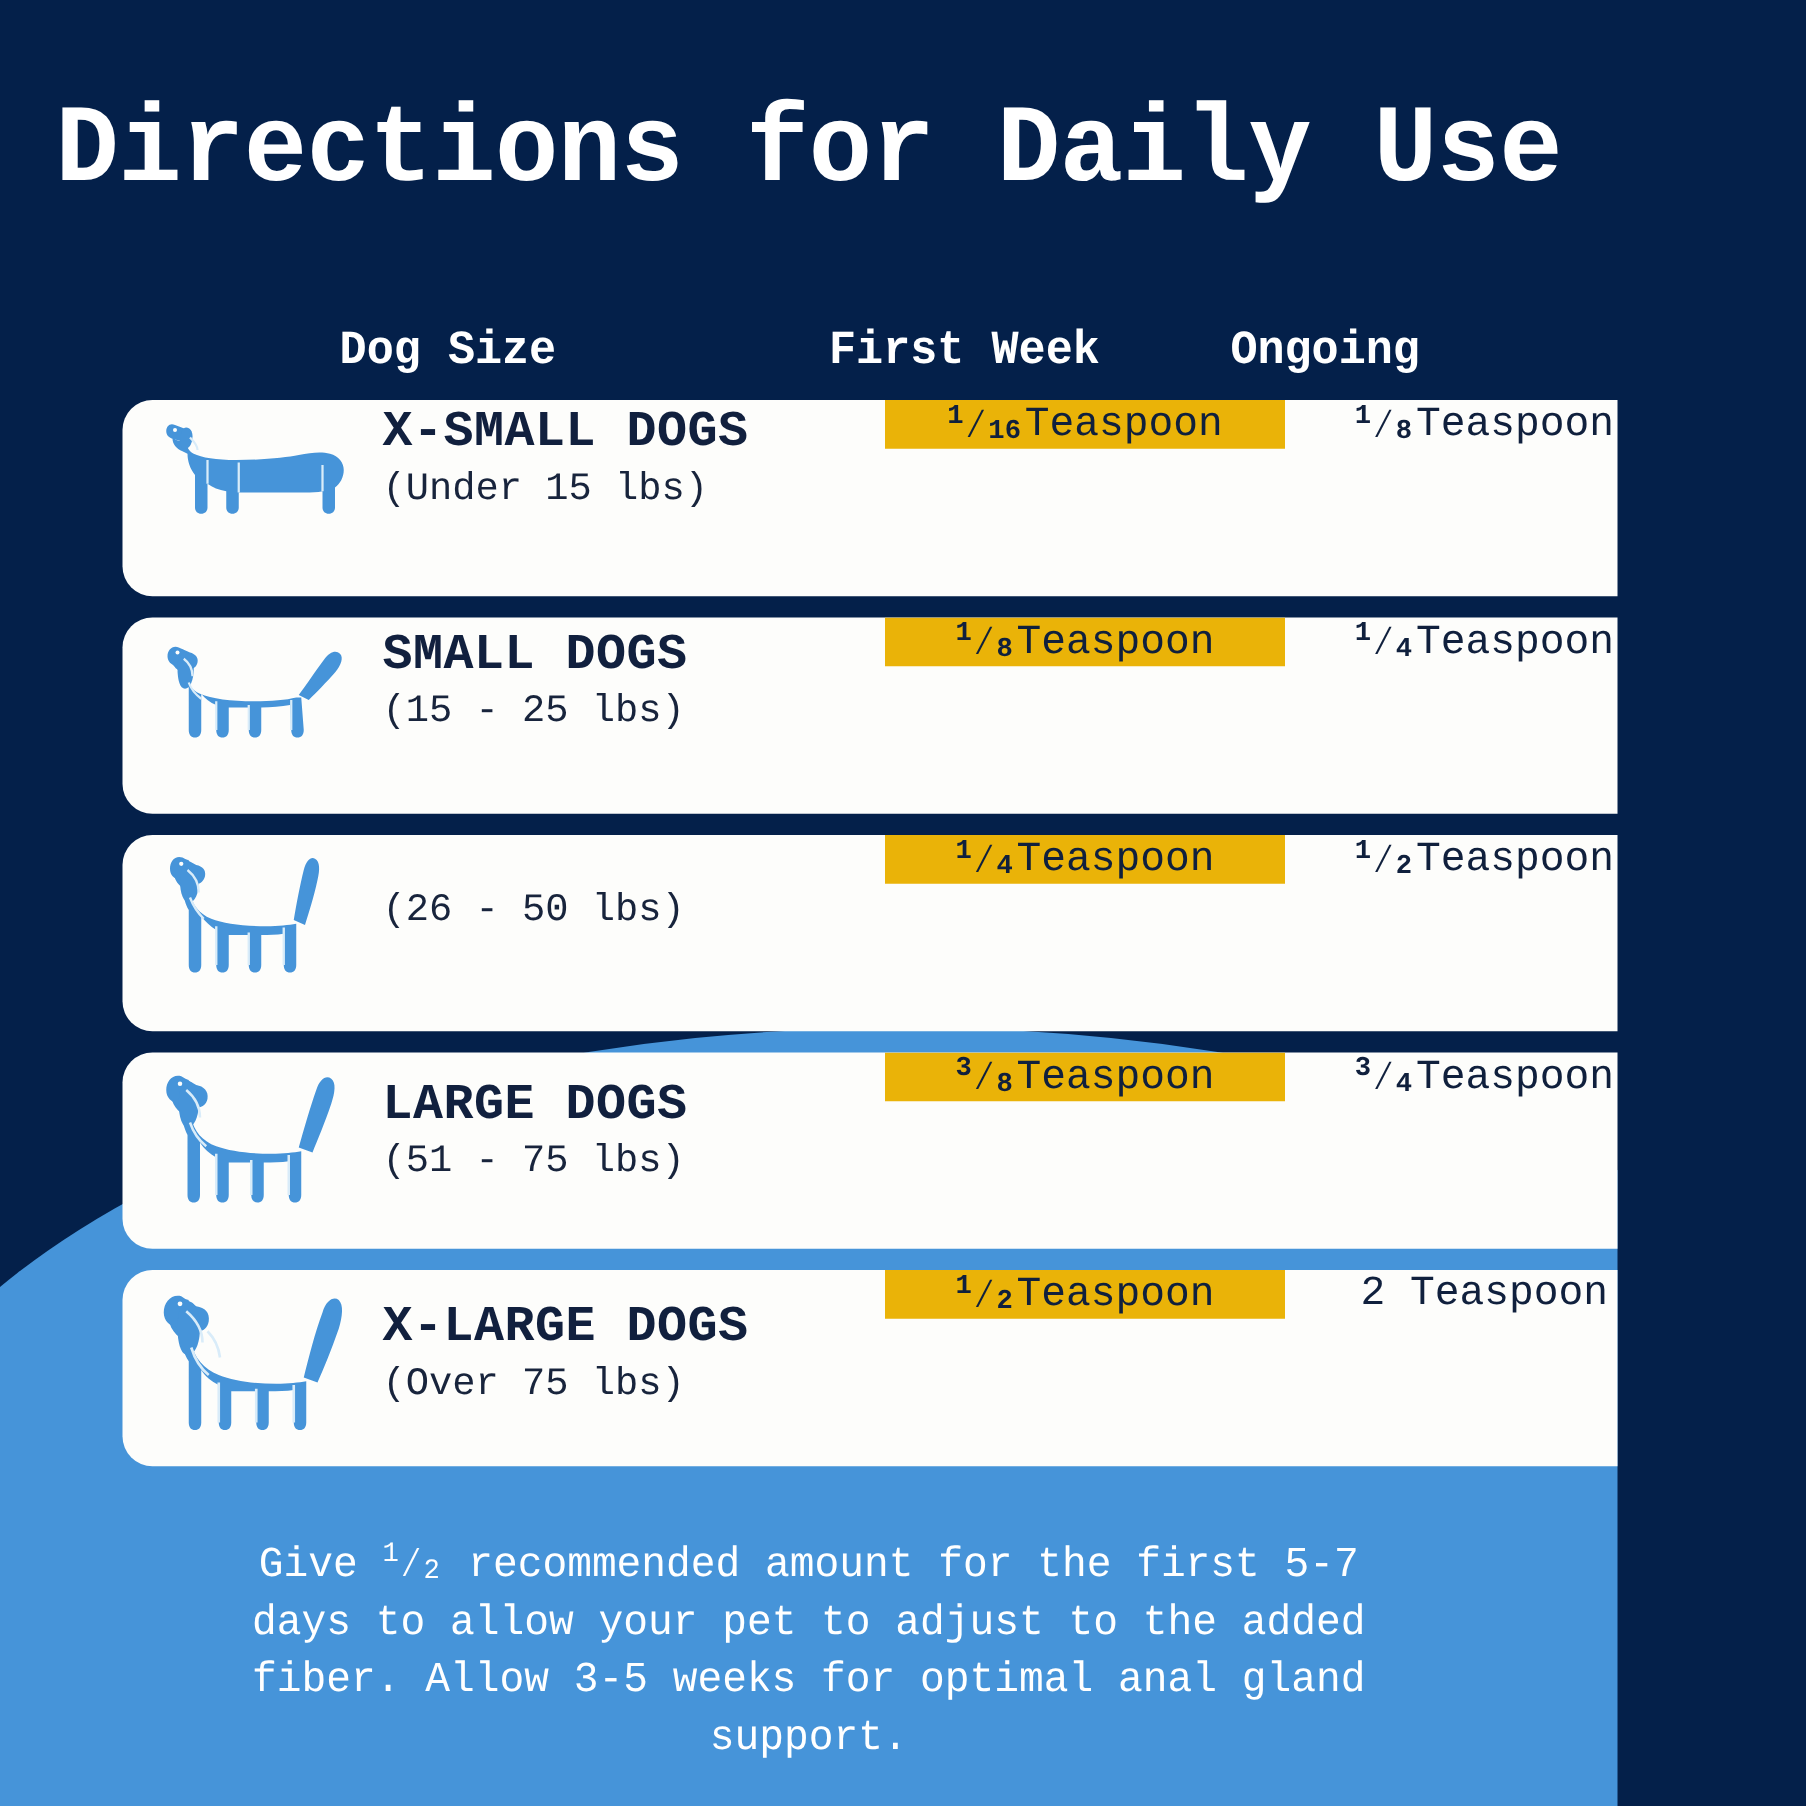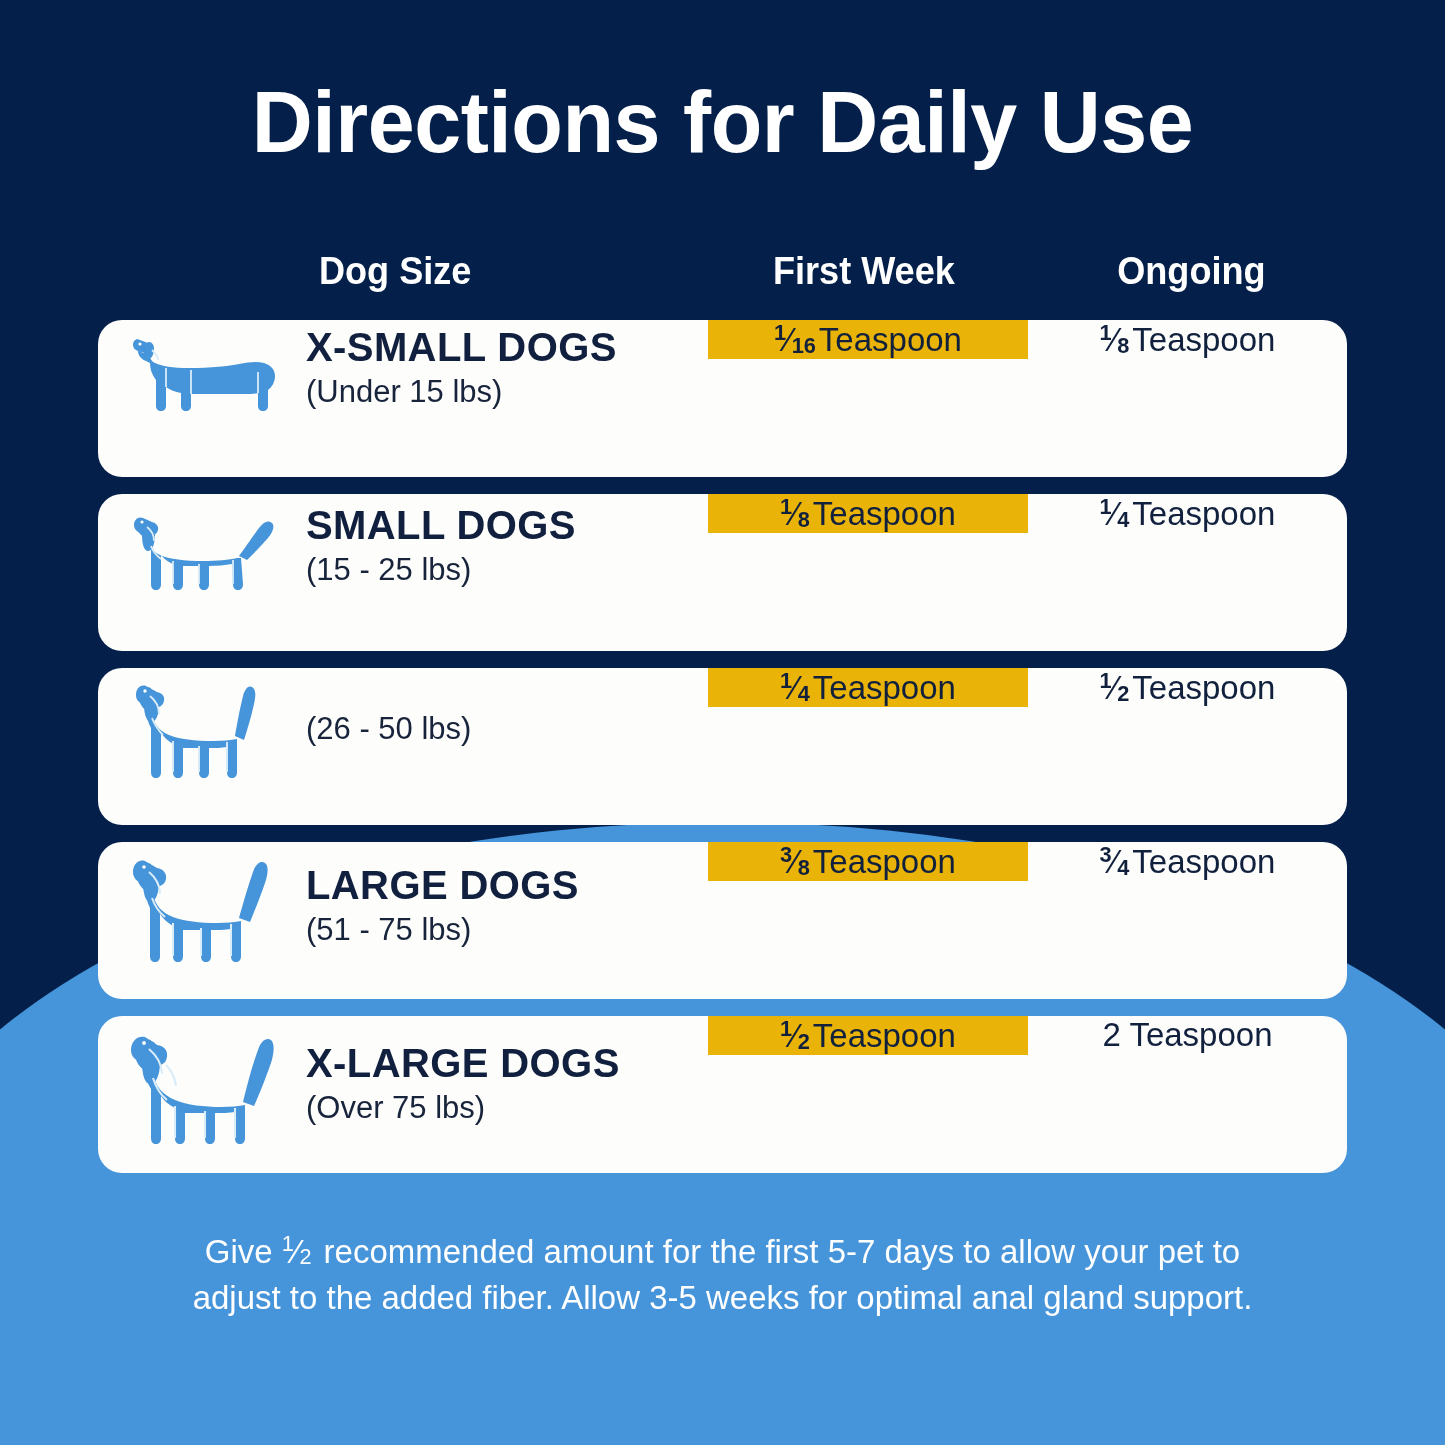--- a/index.html
+++ b/index.html
@@ -3,21 +3,21 @@
 <meta charset="utf-8">
 <style>
   html,body{margin:0;padding:0;}
   body{
     width:1445px;height:1445px;
     background:#04204A;
     font-family:"Liberation Sans", sans-serif;
     overflow:hidden;
     position:relative;
   }
-  #stage{position:absolute;inset:0;width:1445px;height:1445px;overflow:hidden;}
+  #stage{position:absolute;inset:0;width:1294px;height:1445px;overflow:hidden;font-family:Liberation Mono, monospace;}
 
   
   .blue-arc{
     position:absolute;
     left:-130px;
     top:822px;
     width:1705px;
     height:1000px;
     background:#4694D9;
     border-top-left-radius:52% 46%;
@@ -38,21 +38,21 @@
     z-index:5;
     transform:scaleX(0.96);
   }
 
   
   .headers{
     position:absolute;
     left:98px; right:98px; top:240px;
     height:62px;
     display:flex;
-    align-items:center;
+    align-items:flex-end;
     z-index:5;
     gap:16px;
   }
   .hdr{
     color:#FFFFFF;
     font-size:38px;
     font-weight:bold;
     text-align:center;
     transform:scaleX(0.95);
   }

